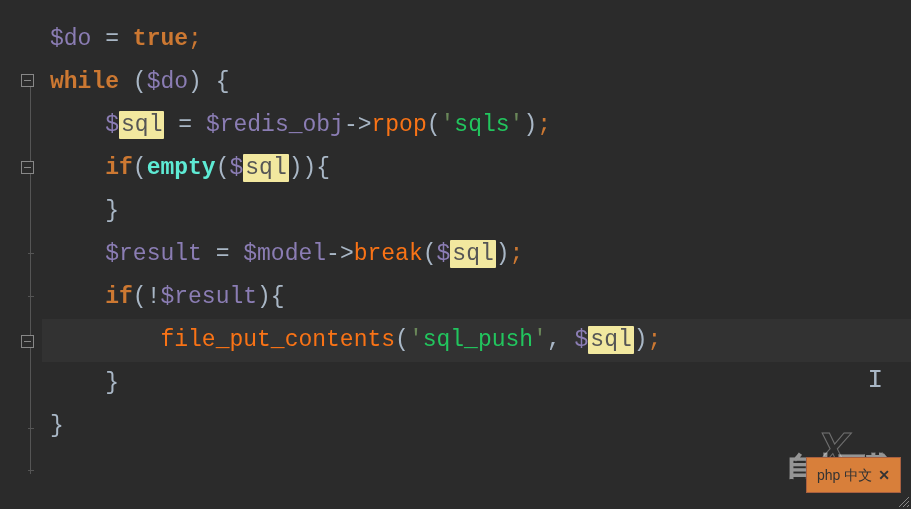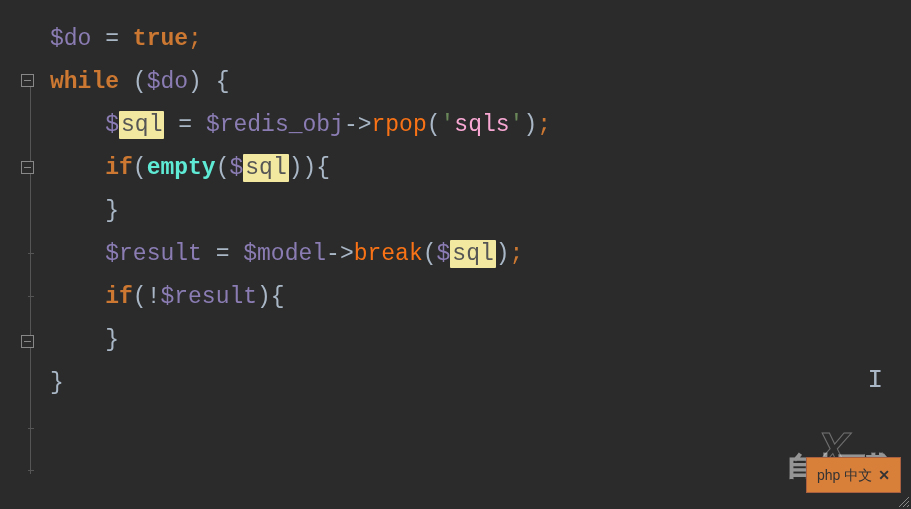--- a/index.html
+++ b/index.html
@@ -41,21 +41,21 @@
   .punct { color: #a9b7c6; }
   .equals { color: #a9b7c6; }
   .kw-true { color: #cc7832; font-weight: bold; }
   .kw-while { color: #cc7832; font-weight: bold; }
   .kw-if { color: #cc7832; font-weight: bold; text-align: center; }
   .kw-break { color: #cc7832; font-weight: bold; }
   .kw-empty { color: #5eead4; font-weight: bold; }
   .method { color: #f97316; }
   .arrow { color: #a9b7c6; }
   .str-delim { color: #6a8759; }
-  .str { color: #f9a8d4; }
+  .str { color: #22c55e; }
   .semicolon { color: #cc7832; }
   .hl {
     background: #f2e89f;
     color: #555;
     padding: 1px 2px;
     border-radius: 1px;
   }
   .fold-line {
     position: absolute;
     left: 30px;
@@ -165,20 +165,21 @@
 
     <div class="line"><span>    </span><span class="kw-if">if</span><span class="punct">(</span><span class="kw-empty">empty</span><span class="punct">(</span><span class="var">$</span><span class="hl">sql</span><span class="punct">)){</span></div>
 
 
     <div class="line"><span>    </span><span class="punct">}</span></div>
 
     <div class="line"><span>    </span><span class="var">$result</span><span class="equals"> = </span><span class="var">$model</span><span class="arrow">-&gt;</span><span class="method">break</span><span class="punct">(</span><span class="var">$</span><span class="hl">sql</span><span class="punct">)</span><span class="semicolon">;</span></div>
 
     <div class="line"><span>    </span><span class="kw-if">if</span><span class="punct">(!</span><span class="var">$result</span><span class="punct">){</span></div>
 
+    <div class="line current"><span>        </span><span class="method">file_put_contents</span><span class="punct">(</span><span class="str-delim">'</span><span class="str">sql_push</span><span class="str-delim">'</span><span class="punct">, </span><span class="var">$</span><span class="hl">sql</span><span class="punct">)</span><span class="semicolon">;</span></div>
 
     <div class="line"><span>    </span><span class="punct">}</span></div>
 
     <div class="line"><span class="punct">}</span></div>
 
     <span class="cursor" style="top:356px;right:28px;">I</span>
   </div>
 </div>
 
 <span class="watermark-x">X</span>

